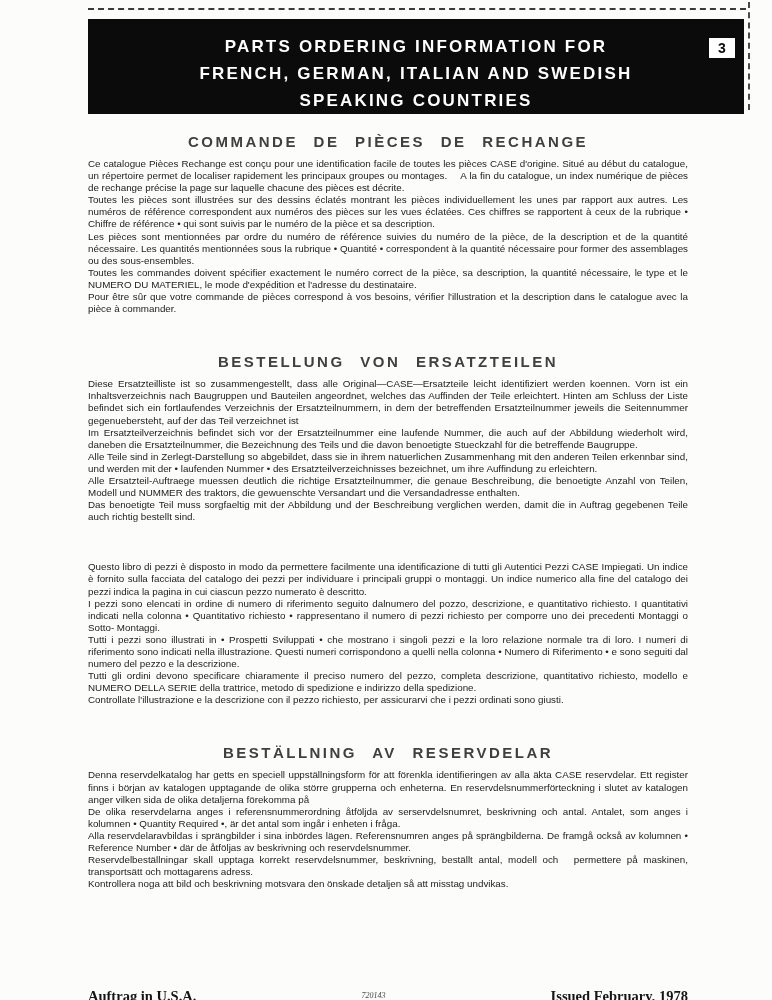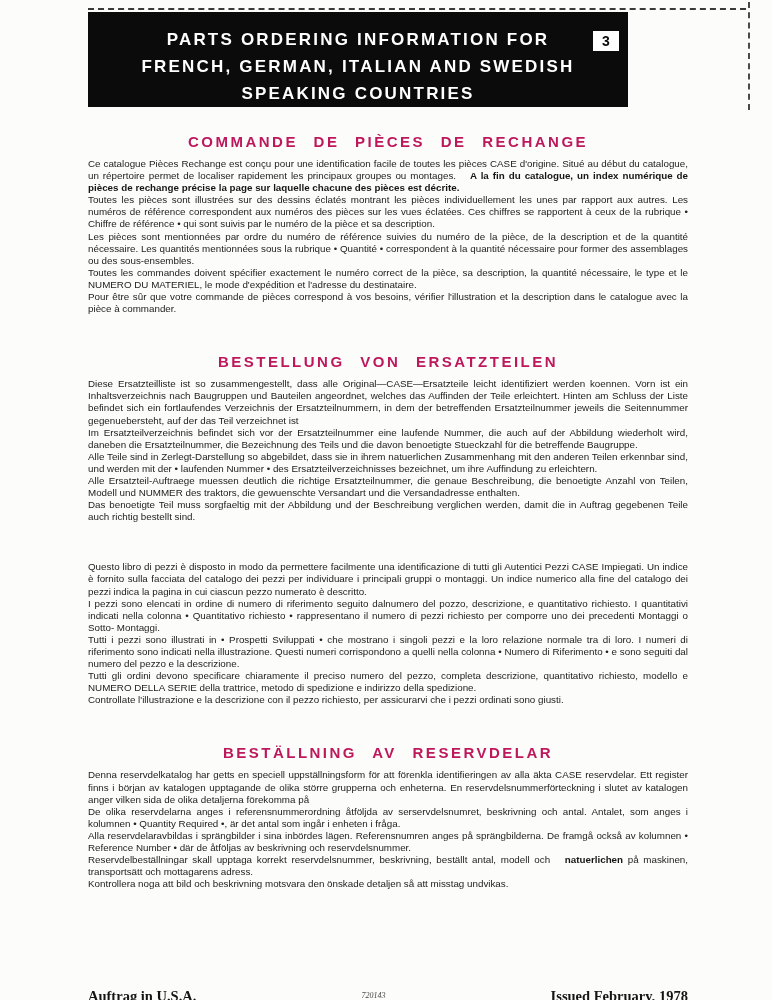--- a/index.html
+++ b/index.html
@@ -4,37 +4,37 @@
 <style>
   html,body{margin:0;padding:0;background:#e8e8e6;}
   .page{
     position:relative;width:772px;height:1000px;background:#fcfcfa;
     font-family:"Liberation Sans",sans-serif;color:#1b1b1b;overflow:hidden;
     margin:0 auto;
   }
   .top-dashes{position:absolute;left:88px;top:8px;width:658px;border-top:2px dashed #3a3a3a;}
   .side-dashes{position:absolute;left:748px;top:2px;height:108px;border-left:2px dashed #4a4a4a;}
   .banner{
-    position:absolute;left:88px;top:12px;width:540px;height:95px;
+    position:absolute;left:88px;top:19px;width:656px;height:95px;
     background:#0b0b0b;color:#ffffff;text-align:center;box-sizing:border-box;padding-top:14px;
   }
   .banner-line{font-weight:bold;font-size:17px;letter-spacing:2.2px;line-height:27px;white-space:nowrap;}
   .badge{
     position:absolute;top:19px;right:9px;min-width:22px;height:20px;background:#ffffff;
     color:#0b0b0b;font-weight:bold;font-size:14px;line-height:20px;text-align:center;padding:0 2px;
   }
   .content{position:absolute;left:88px;top:107px;width:600px;}
   section{margin-top:38px;}
   #sections section:first-child{margin-top:26px;}
   .sec-heading{
     font-size:15px;font-weight:bold;text-align:center;
-    letter-spacing:2.5px;word-spacing:9px;margin:0 0 8px 0;color:#be185d;
+    letter-spacing:2.5px;word-spacing:9px;margin:0 0 8px 0;color:#404040;
   }
   .para{margin:0;font-size:9.8px;line-height:12.1px;text-align:justify;color:#222;}
-  .para .b{font-weight:bold;color:#161616;margin-left:10px;}
+  .para .b{font-weight:normal;color:#161616;margin-left:10px;}
   .footer{
     position:absolute;left:88px;top:950px;width:600px;
     display:flex;justify-content:space-between;align-items:baseline;
     font-family:"Liberation Serif",serif;font-weight:bold;font-size:14.5px;color:#151515;
   }
   .foot-center{font-size:8px;font-weight:normal;font-style:italic;color:#444;transform:translateY(-3px);margin-top:44px;}
 </style>
 </head>
 <body>
 
@@ -71,21 +71,21 @@
         <p class="para"><span>I pezzi sono elencati in ordine di numero di riferimento seguito dalnumero del pozzo, descrizione, e quantitativo richiesto. I quantitativi indicati nella colonna • Quantitativo richiesto • rappresentano il numero di pezzi richiesto per comporre uno dei precedenti Montaggi o Sotto- Montaggi.</span></p>
         <p class="para"><span>Tutti i pezzi sono illustrati in • Prospetti Sviluppati • che mostrano i singoli pezzi e la loro relazione normale tra di loro. I numeri di riferimento sono indicati nella illustrazione. Questi numeri corrispondono a quelli nella colonna • Numero di Riferimento • e sono seguiti dal numero del pezzo e la descrizione.</span></p>
         <p class="para"><span>Tutti gli ordini devono specificare chiaramente il preciso numero del pezzo, completa descrizione, quantitativo richiesto, modello e NUMERO DELLA SERIE della trattrice, metodo di spedizione e indirizzo della spedizione.</span></p>
         <p class="para"><span>Controllate l'illustrazione e la descrizione con il pezzo richiesto, per assicurarvi che i pezzi ordinati sono giusti.</span></p>
       </section>
       <section>
         <h2 class="sec-heading">BESTÄLLNING AV RESERVDELAR</h2>
         <p class="para"><span>Denna reservdelkatalog har getts en speciell uppställningsform för att förenkla identifieringen av alla äkta CASE reservdelar. Ett register finns i början av katalogen upptagande de olika större grupperna och enheterna. En reservdelsnummerförteckning i slutet av katalogen anger vilken sida de olika detaljerna förekomma på</span></p>
         <p class="para"><span>De olika reservdelarna anges i referensnummerordning åtföljda av serservdelsnumret, beskrivning och antal. Antalet, som anges i kolumnen • Quantity Required •, är det antal som ingår i enheten i fråga.</span></p>
         <p class="para"><span>Alla reservdelaravbildas i sprängbilder i sina inbördes lägen. Referensnumren anges på sprängbilderna. De framgå också av kolumnen • Reference Number • där de åtföljas av beskrivning och reservdelsnummer.</span></p>
-        <p class="para"><span>Reservdelbeställningar skall upptaga korrekt reservdelsnummer, beskrivning, beställt antal, modell och </span><span class="b">natuerlichen</span><span> på maskinen, transportsätt och mottagarens adress.</span></p>
+        <p class="para"><span>Reservdelbeställningar skall upptaga korrekt reservdelsnummer, beskrivning, beställt antal, modell och </span><span class="b">permettere</span><span> på maskinen, transportsätt och mottagarens adress.</span></p>
         <p class="para"><span>Kontrollera noga att bild och beskrivning motsvara den önskade detaljen så att misstag undvikas.</span></p>
       </section>
     </main>
 
   <footer class="footer">
     <span class="foot-left">Auftrag in U.S.A.</span>
     <span class="foot-center">720143</span>
     <span class="foot-right">Issued February, 1978</span>
   </footer>
 </div>

